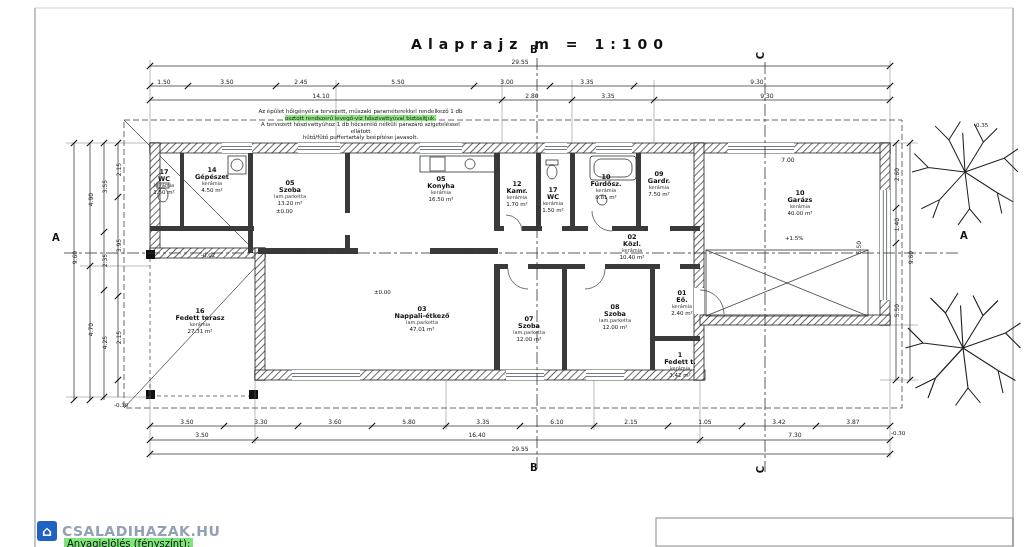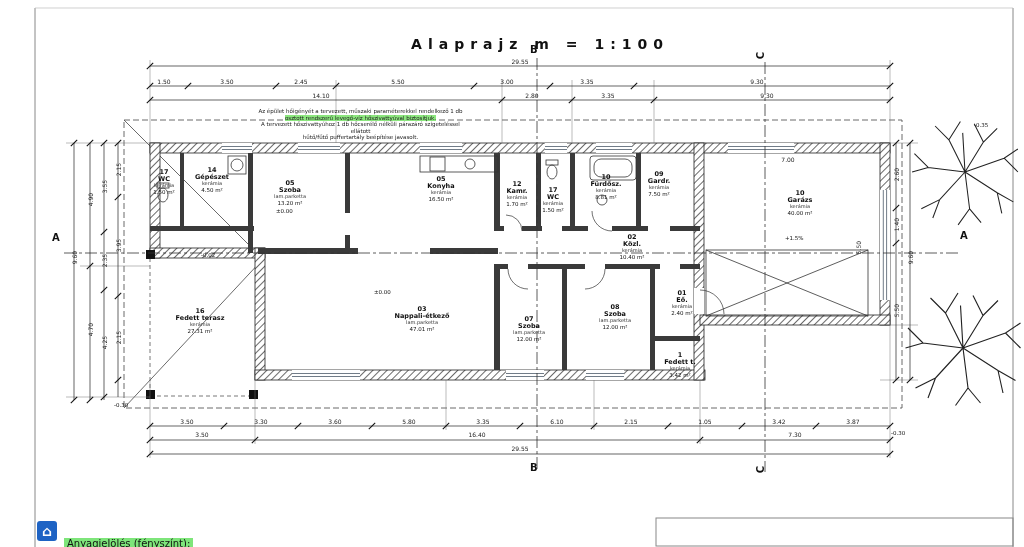--- a/index.html
+++ b/index.html
@@ -425,15 +425,16 @@
   <span class="lvl" style="left:974px;top:122px">-0.35</span>
 
   <span class="sec" style="left:530px;top:44px">B</span>
   <span class="sec" style="left:530px;top:462px">B</span>
   <span class="sec rot" style="left:757px;top:50px">C</span>
   <span class="sec rot" style="left:757px;top:464px">C</span>
   <span class="sec" style="left:52px;top:232px">A</span>
   <span class="sec" style="left:960px;top:230px">A</span>
 
   <div class="wm-icon">⌂</div>
+  <div class="brand">CSALADIHAZAK.HU</div>
   <div class="legend">Anyagjelölés (fényszínt):</div>
 
 </div>
 
 </body></html>

